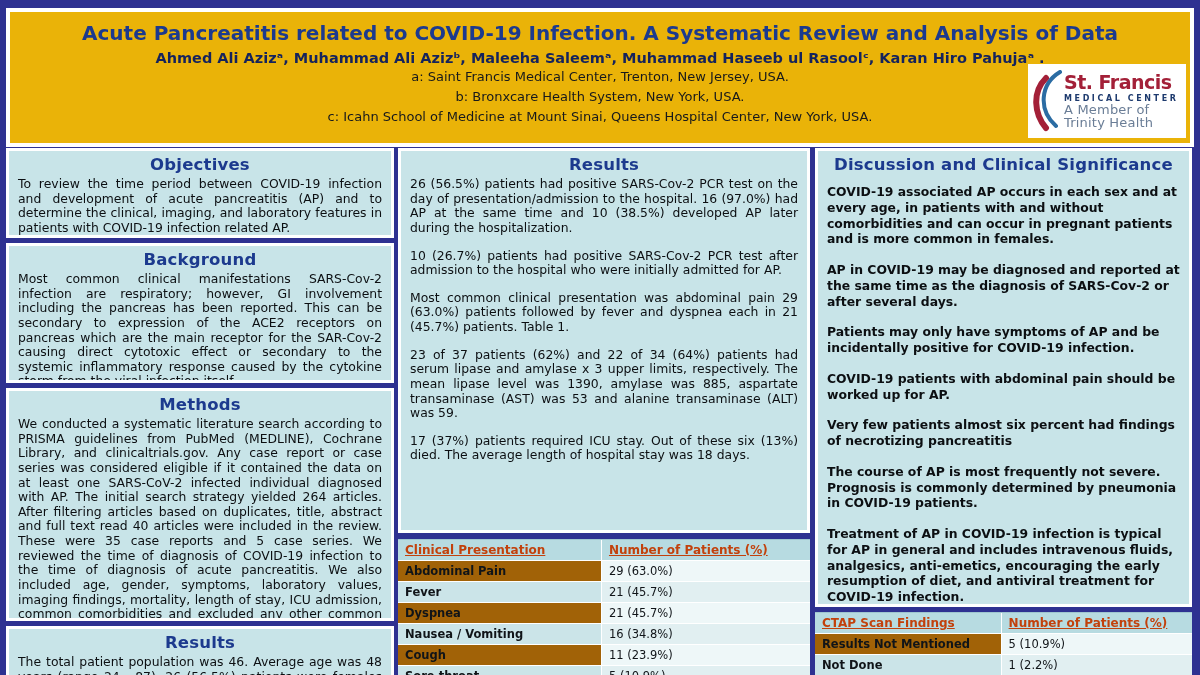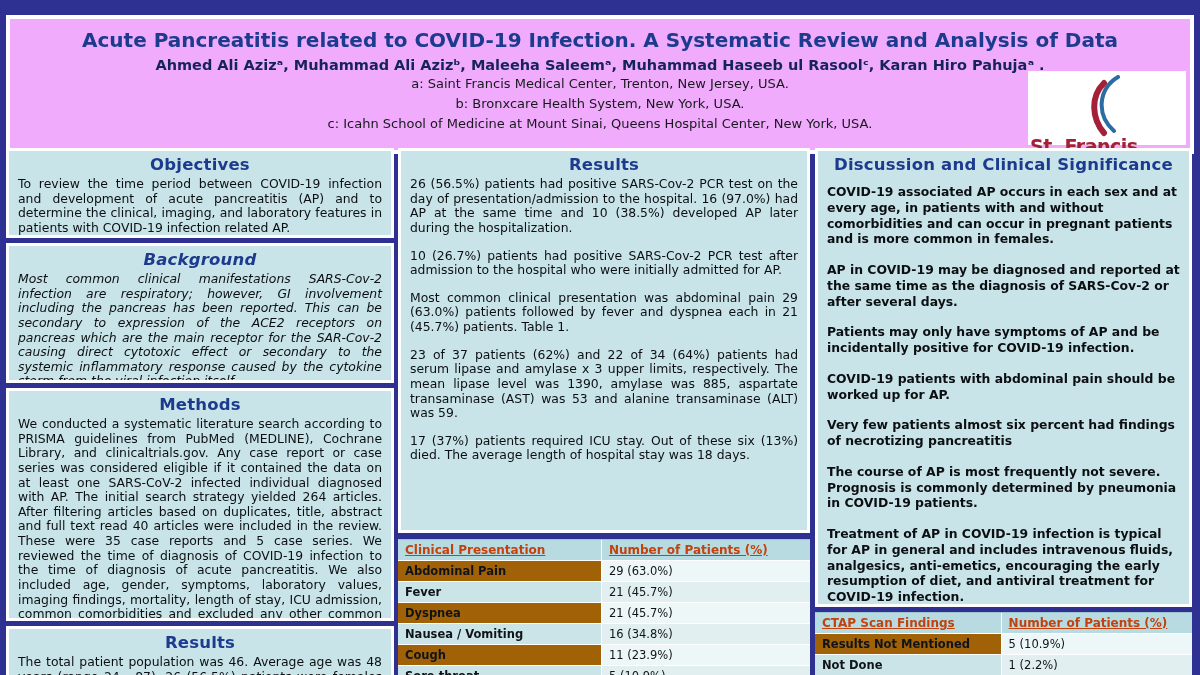--- a/index.html
+++ b/index.html
@@ -22,37 +22,37 @@
     margin:1px 0 3px 0; letter-spacing:.2px;
   }
   .body-text { font-size:12.4px; line-height:1.18; text-align:justify; color:#0c0f12; }
   .body-text p { margin:0 0 13px 0; }
   .body-text p:last-child { margin-bottom:0; }
   .ragged { text-align:left; line-height:1.27; }
   .ragged p { margin:0 0 15px 0;font-weight:bold; }
 
   
   .header-box {
-    position:absolute; left:6px; top:15px; width:1188px; height:139px;
-    background:#f0abfc; border:4px solid #ffffff; overflow:hidden;
+    position:absolute; left:6px; top:8px; width:1188px; height:139px;
+    background:#eab308; border:4px solid #ffffff; overflow:hidden;
   }
   .poster-title {
     margin-top:9px; text-align:center; white-space:nowrap;
     color:#1c3a8e; font-weight:bold; font-size:20px;
   }
   .poster-authors {
     margin-top:5px; text-align:center; white-space:nowrap;
     color:#15235c; font-weight:bold; font-size:14.5px;
   }
   .poster-affil { margin-top:3px; text-align:center; font-size:13px; color:#17191c; line-height:1.3; }
 
   
   .logo-box {
     position:absolute; right:4px; top:52px; width:158px; height:74px;
-    background:#ffffff; display:flex; align-items:center; padding:4px 6px 4px 2px;flex-direction:column;
+    background:#ffffff; display:flex; align-items:center; padding:4px 6px 4px 2px;
   }
   .logo-swoosh { width:34px; height:62px; flex:0 0 auto; }
   .logo-text { display:flex; flex-direction:column; line-height:1; }
   .logo-name { color:#a32038; font-weight:bold; font-size:19px; letter-spacing:-0.5px; }
   .logo-line2 { color:#1d3a6e; font-weight:bold; font-size:8px; letter-spacing:2.6px; margin-top:3px; }
   .logo-line3 { color:#6a7d96; font-size:13px; letter-spacing:.2px; }
 
   
   .data-table { position:absolute; font-size:11.5px; background:#e9f4f6; border-top:1px solid #9fc6cf; }
   .trow { display:flex; border-bottom:1px solid #ffffff; }
@@ -89,21 +89,21 @@
         <span class="logo-line3">A Member of Trinity Health</span>
       </div>
     </div>
   </div>
 
   <div class="panel" style="left:6px; top:148px; width:388px; height:90px;">
     <h2>Objectives</h2>
     <div class="body-text">To review the time period between COVID-19 infection and development of acute pancreatitis (AP) and to determine the clinical, imaging, and laboratory features in patients with COVID-19 infection related AP.</div>
   </div>
 
-  <div class="panel" style="left:6px; top:243px; width:388px; height:140px;font-style:italic;">
+  <div class="panel" style="left:6px; top:243px; width:388px; height:140px;">
     <h2>Background</h2>
     <div class="body-text">Most common clinical manifestations SARS-Cov-2 infection are respiratory; however, GI involvement including the pancreas has been reported. This can be secondary to expression of the ACE2 receptors on pancreas which are the main receptor for the SAR-Cov-2 causing direct cytotoxic effect or secondary to the systemic inflammatory response caused by the cytokine storm from the viral infection itself.</div>
   </div>
 
   <div class="panel" style="left:6px; top:388px; width:388px; height:233px;">
     <h2>Methods</h2>
     <div class="body-text">We conducted a systematic literature search according to PRISMA guidelines from PubMed (MEDLINE), Cochrane Library, and clinicaltrials.gov. Any case report or case series was considered eligible if it contained the data on at least one SARS-CoV-2 infected individual diagnosed with AP. The initial search strategy yielded 264 articles. After filtering articles based on duplicates, title, abstract and full text read 40 articles were included in the review. These were 35 case reports and 5 case series. We reviewed the time of diagnosis of COVID-19 infection to the time of diagnosis of acute pancreatitis. We also included age, gender, symptoms, laboratory values, imaging findings, mortality, length of stay, ICU admission, common comorbidities and excluded any other common causes of acute pancreatitis.</div>
   </div>
 
   <div class="panel" style="left:6px; top:626px; width:388px; height:110px;">

